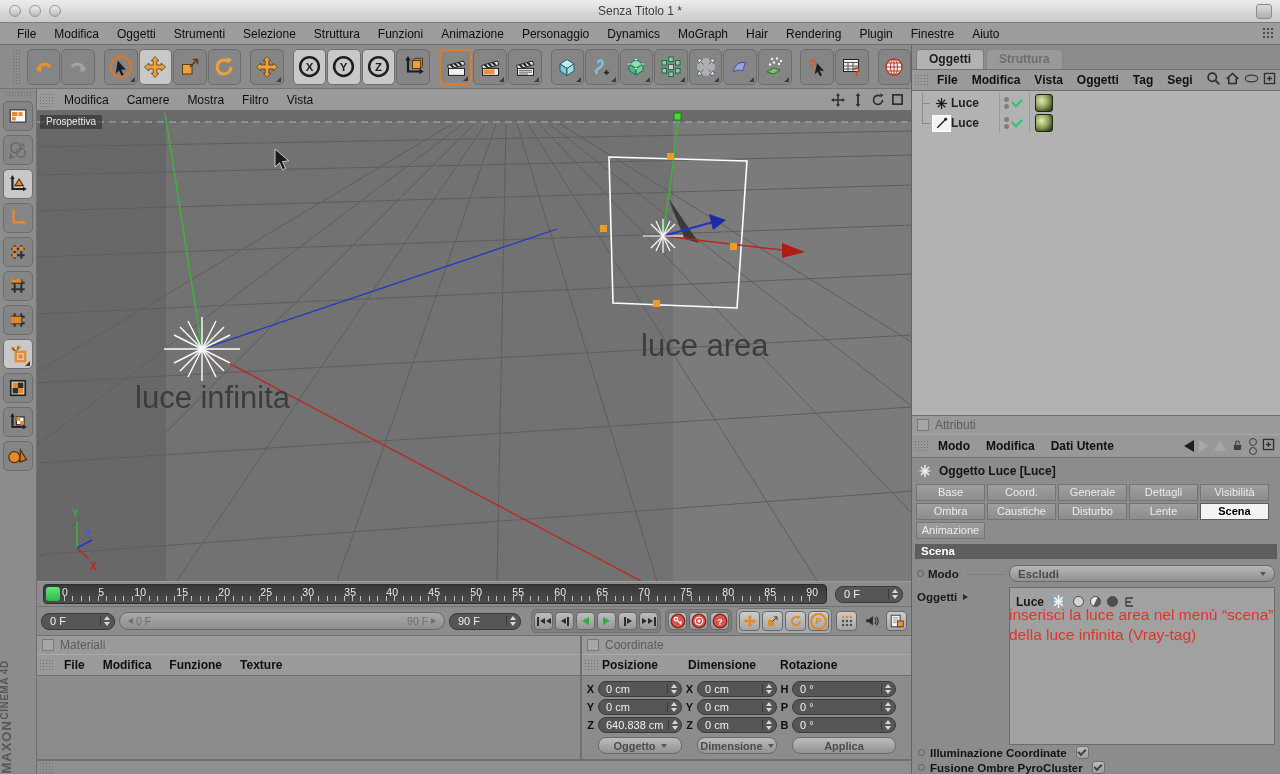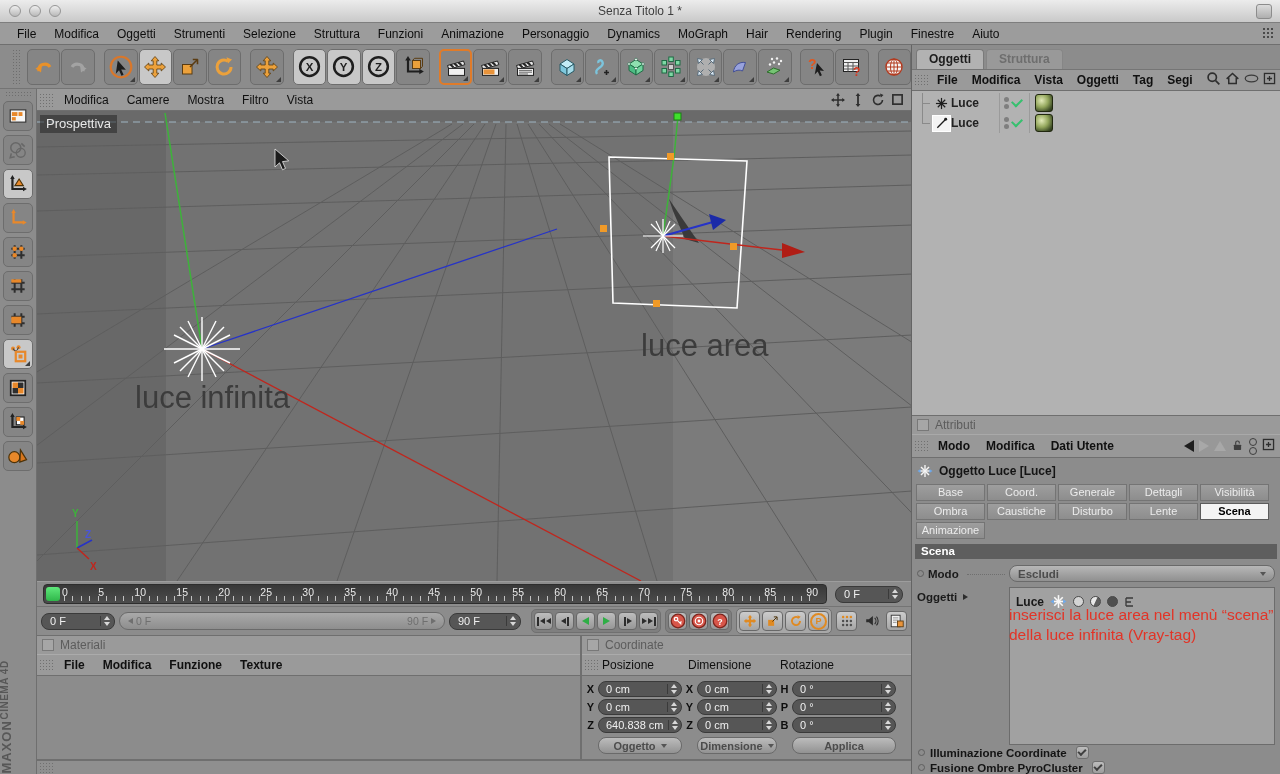--- a/index.html
+++ b/index.html
@@ -61,21 +61,21 @@
   
   .center{flex:1;display:flex;flex-direction:column;min-width:0;}
   .vpmenu{height:21px;background:#9a9a9a;border-bottom:1px solid #6f6f6f;display:flex;align-items:center;
           font-size:12px;color:#101010;}
   .vpmenu .mi{padding:0 9px;}
   .vpgrip{width:16px;height:14px;margin-left:2px;background:radial-gradient(#707070 30%,transparent 32%) 0 0/3px 3px;}
   .vpicons{margin-left:auto;display:flex;align-items:center;gap:5px;padding-right:6px;}
   .vpic{width:15px;height:15px;display:flex;align-items:center;justify-content:center;}
 
   .viewport{position:relative;height:470px;background:#6f6f6f;overflow:hidden;}
-  .vplabel{position:absolute;left:3px;top:4px;background:rgba(30,30,30,.5);color:#e9e9e9;font-size:13px;
+  .vplabel{position:absolute;left:3px;top:4px;background:rgba(30,30,30,.5);color:#e9e9e9;font-size:10px;
            padding:1px 6px 2px;z-index:3;}
 
   
   .ruler{height:24px;background:#8c8c8c;display:flex;align-items:center;border-top:1px solid #9d9d9d;flex:none;}
   .rbar{position:relative;margin-left:6px;width:784px;height:20px;border-radius:4px;border:1px solid #2d2d2d;
         background:linear-gradient(#383838,#4c4c4c);box-sizing:border-box;}
   .rchip{position:absolute;left:2px;top:2px;width:14px;height:14px;border-radius:3px;background:linear-gradient(#5fe87b,#2fb74a);}
   .rnums{position:absolute;left:18px;right:8px;top:1px;display:flex;justify-content:space-between;
          font-size:10.5px;color:#e8e8e8;}
   .rticks{position:absolute;left:20px;right:10px;bottom:2px;height:5px;
@@ -121,21 +121,21 @@
   .ptitle{height:18px;display:flex;align-items:center;gap:6px;padding-left:5px;font-size:12px;color:#5c5c5c;
           background:#9a9a9a;}
   .pcheck{width:10px;height:10px;border:1px solid #787878;background:#a6a6a6;}
   .pmenu{height:20px;background:#9a9a9a;border-top:1px solid #ababab;border-bottom:1px solid #6f6f6f;
          display:flex;align-items:center;font-size:12px;color:#101010;font-weight:bold;}
   .pmenu .mi{padding:0 9px;}
   .pgrip{width:16px;height:13px;margin-left:2px;background:radial-gradient(#707070 30%,transparent 32%) 0 0/3px 3px;}
   .matbody{flex:1;background:#8c8c8c;}
 
   .coords{flex:1;display:flex;flex-direction:column;background:#8c8c8c;}
-  .chead{display:flex;font-size:12px;font-weight:normal;color:#101010;}
+  .chead{display:flex;font-size:12px;font-weight:bold;color:#101010;}
   .chead span{display:block;}
   .crow{display:flex;align-items:center;padding:1px 6px 1px 4px;gap:3px;}
   .clabel{width:9px;font-size:11px;font-weight:bold;color:#0e0e0e;text-align:center;}
   .cfield{display:flex;align-items:center;background:#565656;border:1px solid #3a3a3a;border-radius:8px;
           color:#f0f0f0;font-size:11px;height:16px;padding:0 4px 0 7px;box-sizing:border-box;}
   .cfield .val{flex:1;white-space:nowrap;}
   .cf1{width:84px;} .cf2{width:80px;} .cf3{width:104px;}
   .pill{height:17px;border-radius:8px;background:linear-gradient(#bcbcbc,#929292);border:1px solid #6a6a6a;
         color:#4c4c4c;font-size:11px;font-weight:bold;display:flex;align-items:center;justify-content:center;
         gap:5px;box-sizing:border-box;}

